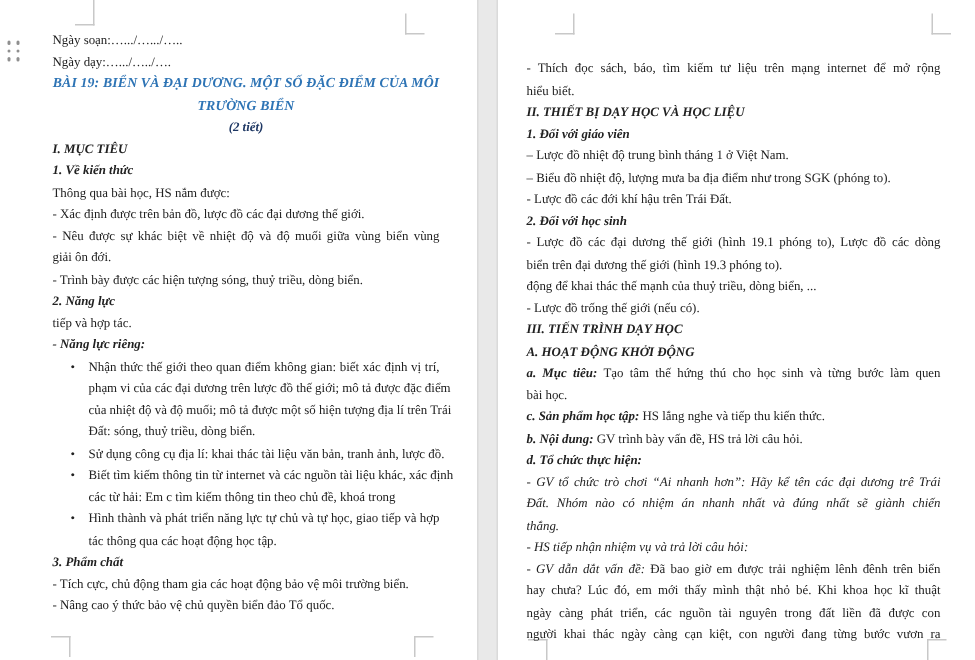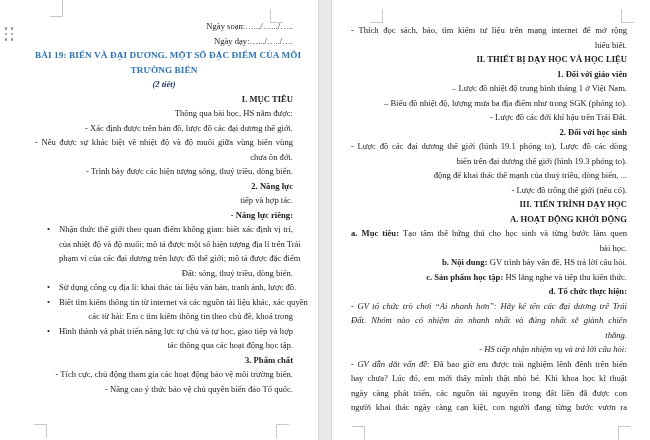--- a/index.html
+++ b/index.html
@@ -11,28 +11,28 @@
   }
   .gap-strip{
     position:absolute;left:318px;top:0;width:14px;height:440px;
     background:#e9e9e9;border-left:1px solid #dadada;border-right:1px solid #dadada;
     box-sizing:border-box;
   }
   .page-text{
     position:absolute;font-size:8.6px;line-height:14.5px;
   }
   .page-text.p1{left:35px;top:19px;width:258px;}
-  .page-text.p2{left:351px;top:23px;width:276px;}
-  .line{white-space:nowrap;text-align:right;height:14.5px;}
+  .page-text.p2{left:351px;top:38px;width:276px;}
+  .line{white-space:nowrap;text-align:left;height:14.5px;}
   .line.center{text-align:center;}
   .line.just{text-align:justify;text-align-last:justify;}
   .line.bullet{padding-left:24px;position:relative;}
   .line.cont{padding-left:24px;}
   .marker{position:absolute;left:12px;top:0;}
-  .b{font-weight:bold;}
+  .b{font-weight:bold;font-style:italic;}
   .i{font-style:italic;}
   .heading{font-size:9.2px;letter-spacing:.1px;}
   
   .crop{position:absolute;width:12px;height:13px;}
   .crop.tl-l{left:50px;top:6px;border-right:1px solid #c8c8c8;border-bottom:1px solid #c8c8c8;height:16px;top:0;}
   .crop.tr-l{left:270px;top:9px;border-left:1px solid #c8c8c8;border-bottom:1px solid #c8c8c8;}
   .crop.bl-l{left:34px;top:424px;border-top:1px solid #c8c8c8;border-right:1px solid #c8c8c8;}
   .crop.br-l{left:276px;top:424px;border-top:1px solid #c8c8c8;border-left:1px solid #c8c8c8;}
   .crop.tl-r{left:370px;top:9px;border-right:1px solid #c8c8c8;border-bottom:1px solid #c8c8c8;}
   .crop.tr-r{left:621px;top:9px;border-left:1px solid #c8c8c8;border-bottom:1px solid #c8c8c8;}
@@ -77,34 +77,35 @@
       <i></i>
   </div>
 
   <div class="page-text p1">
       <div class="line"><span>Ngày soạn:….../….../…..</span></div>
       <div class="line"><span>Ngày dạy:….../…../….</span></div>
       <div class="line center heading"><span class="b" style="color: rgb(46, 116, 181);">BÀI 19: BIỂN VÀ ĐẠI DƯƠNG. MỘT SỐ ĐẶC ĐIỂM CỦA MÔI</span></div>
       <div class="line center heading"><span class="b" style="color: rgb(46, 116, 181);">TRƯỜNG BIỂN</span></div>
       <div class="line center"><span class="b i" style="color: rgb(31, 56, 100);">(2 tiết)</span></div>
       <div class="line"><span class="b">I. MỤC TIÊU</span></div>
+      <div class="line"><span class="b">1. Về kiến thức</span></div>
       <div class="line"><span>Thông qua bài học, HS nắm được:</span></div>
       <div class="line"><span>- Xác định được trên bản đồ, lược đồ các đại dương thế giới.</span></div>
       <div class="line just"><span>- Nêu được sự khác biệt về nhiệt độ và độ muối giữa vùng biển vùng</span></div>
-      <div class="line"><span>chưa ôn đới.</span></div>
+      <div class="line"><span>giải ôn đới.</span></div>
       <div class="line"><span>- Trình bày được các hiện tượng sóng, thuỷ triều, dòng biển.</span></div>
       <div class="line"><span class="b">2. Năng lực</span></div>
       <div class="line"><span>tiếp và hợp tác.</span></div>
       <div class="line"><span class="b">- Năng lực riêng:</span></div>
       <div class="line just bullet"><span class="marker">•</span><span>Nhận thức thế giới theo quan điểm không gian: biết xác định vị trí,</span></div>
+      <div class="line just cont"><span>phạm vi của các đại dương trên lược đồ thế giới; mô tả được đặc điểm</span></div>
       <div class="line just cont"><span>của nhiệt độ và độ muối; mô tả được một số hiện tượng địa lí trên Trái</span></div>
-      <div class="line just cont"><span>phạm vi của các đại dương trên lược đồ thế giới; mô tả được đặc điểm</span></div>
       <div class="line cont"><span>Đất: sóng, thuỷ triều, dòng biển.</span></div>
       <div class="line bullet"><span class="marker">•</span><span>Sử dụng công cụ địa lí: khai thác tài liệu văn bản, tranh ảnh, lược đồ.</span></div>
-      <div class="line just bullet"><span class="marker">•</span><span>Biết tìm kiếm thông tin từ internet và các nguồn tài liệu khác, xác quyền</span></div>
+      <div class="line just bullet"><span class="marker">•</span><span>Biết tìm kiếm thông tin từ internet và các nguồn tài liệu khác, xác định</span></div>
       <div class="line cont"><span>các từ hải: Em c tìm kiếm thông tin theo chủ đề, khoá trong</span></div>
       <div class="line just bullet"><span class="marker">•</span><span>Hình thành và phát triển năng lực tự chủ và tự học, giao tiếp và hợp</span></div>
       <div class="line cont"><span>tác thông qua các hoạt động học tập.</span></div>
       <div class="line"><span class="b">3. Phẩm chất</span></div>
       <div class="line"><span>- Tích cực, chủ động tham gia các hoạt động bảo vệ môi trường biển.</span></div>
       <div class="line"><span>- Nâng cao ý thức bảo vệ chủ quyền biển đảo Tổ quốc.</span></div>
     </div>
   <div class="page-text p2">
       <div class="line just"><span>- Thích đọc sách, báo, tìm kiếm tư liệu trên mạng internet để mở rộng</span></div>
       <div class="line"><span>hiểu biết.</span></div>
@@ -115,22 +116,22 @@
       <div class="line"><span>- Lược đồ các đới khí hậu trên Trái Đất.</span></div>
       <div class="line"><span class="b">2. Đối với học sinh</span></div>
       <div class="line just"><span>- Lược đồ các đại dương thế giới (hình 19.1 phóng to), Lược đồ các dòng</span></div>
       <div class="line"><span>biển trên đại dương thế giới (hình 19.3 phóng to).</span></div>
       <div class="line"><span>động để khai thác thế mạnh của thuỷ triều, dòng biển, ...</span></div>
       <div class="line"><span>- Lược đồ trống thế giới (nếu có).</span></div>
       <div class="line"><span class="b">III. TIẾN TRÌNH DẠY HỌC</span></div>
       <div class="line"><span class="b">A. HOẠT ĐỘNG KHỞI ĐỘNG</span></div>
       <div class="line just"><span class="b">a. Mục tiêu: </span><span>Tạo tâm thế hứng thú cho học sinh và từng bước làm quen</span></div>
       <div class="line"><span>bài học.</span></div>
+      <div class="line"><span class="b">c. Sản phẩm học tập: </span><span>HS lắng nghe và tiếp thu kiến thức.</span></div>
       <div class="line"><span class="b">b. Nội dung: </span><span>GV trình bày vấn đề, HS trả lời câu hỏi.</span></div>
-      <div class="line"><span class="b">c. Sản phẩm học tập: </span><span>HS lắng nghe và tiếp thu kiến thức.</span></div>
       <div class="line"><span class="b">d. Tổ chức thực hiện:</span></div>
       <div class="line just"><span class="i">- GV tổ chức trò chơi “Ai nhanh hơn”: Hãy kể tên các đại dương trê Trái</span></div>
       <div class="line just"><span class="i">Đất. Nhóm nào có nhiệm án nhanh nhất và đúng nhất sẽ giành chiến</span></div>
       <div class="line"><span class="i">thắng.</span></div>
       <div class="line"><span class="i">- HS tiếp nhận nhiệm vụ và trả lời câu hỏi:</span></div>
       <div class="line just"><span class="i">- GV dẫn dắt vấn đề: </span><span>Đã bao giờ em được trải nghiệm lênh đênh trên biển</span></div>
       <div class="line just"><span>hay chưa? Lúc đó, em mới thấy mình thật nhỏ bé. Khi khoa học kĩ thuật</span></div>
       <div class="line just"><span>ngày càng phát triển, các nguồn tài nguyên trong đất liền đã được con</span></div>
       <div class="line just"><span>người khai thác ngày càng cạn kiệt, con người đang từng bước vươn ra</span></div>
     </div>

